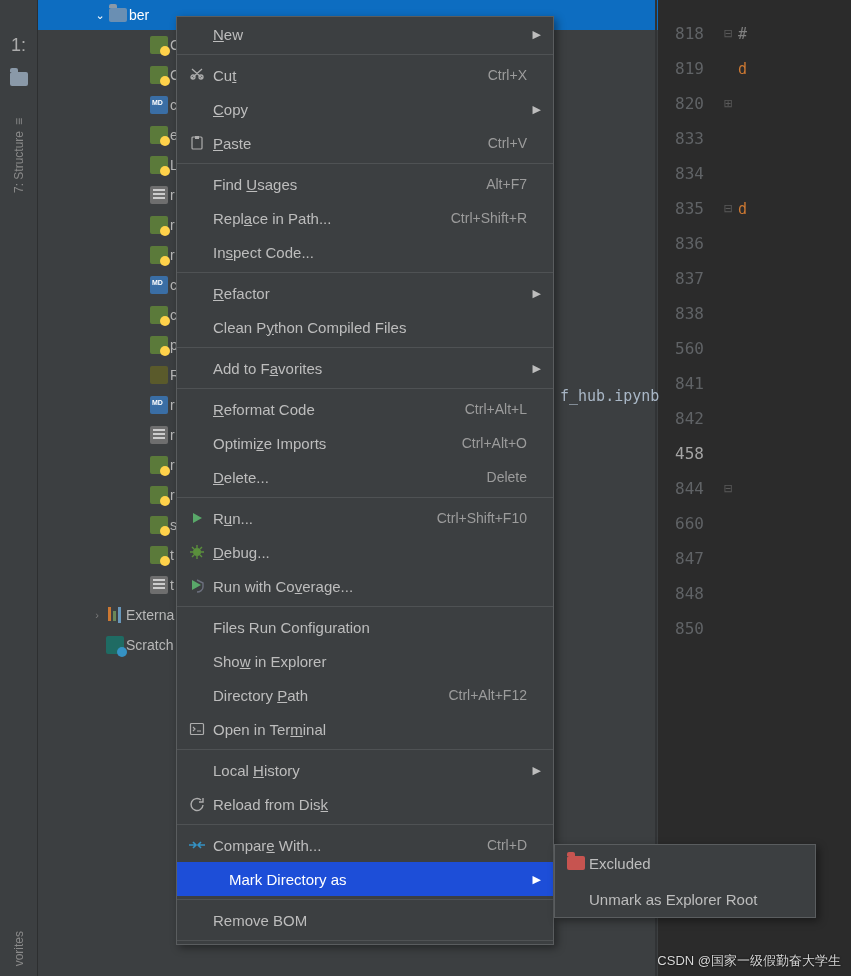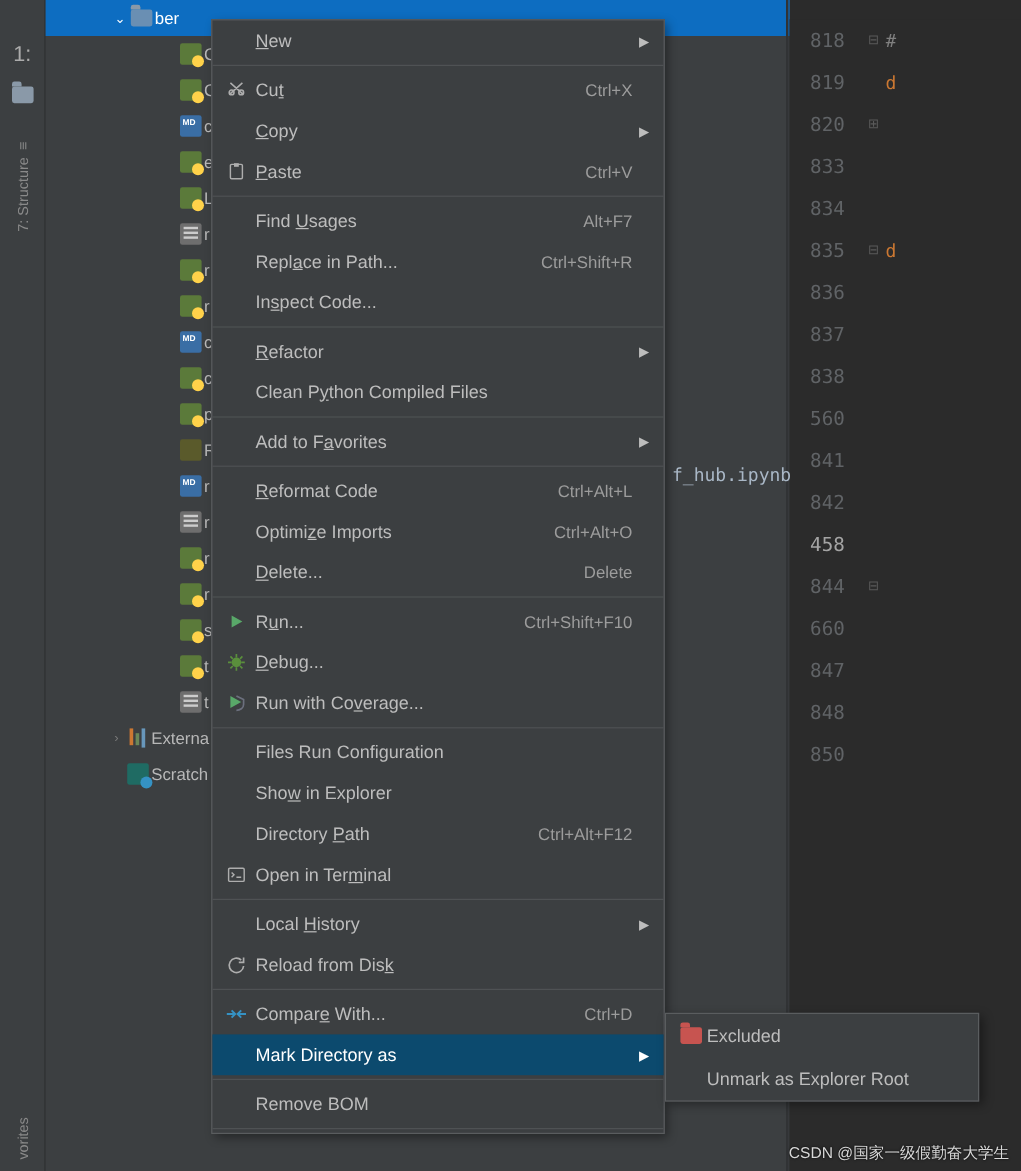--- a/index.html
+++ b/index.html
@@ -92,21 +92,21 @@
   .ctx-item{
     display:flex; align-items:center; height:34px;
     padding: 0 12px 0 6px; color:#bdbdbd; font-size:15px;
   }
   .ctx-item .mi-icon{ width:28px; display:flex; justify-content:center; align-items:center; color:#adadad;}
   .ctx-item .mi-label{ flex:1 1 auto; padding-left:2px;}
   .ctx-item .mi-label u{ text-decoration: underline; }
   .ctx-item .mi-short{ color:#9c9c9c; font-size:14px; padding-left:8px;}
   .ctx-item .mi-arrow{ width:14px; color:#bdbdbd; font-size:11px; text-align:right;}
   .ctx-sep{ height:1px; background:#4f5254; margin:3px 0;}
-  .ctx-item.highlight{ background:#0c4a6e; color:#ffffff;}
+  .ctx-item.highlight{ background:#1d4ed8; color:#ffffff;gap:16px;}
   .ctx-item.highlight .mi-short,.ctx-item.highlight .mi-arrow,.ctx-item.highlight .mi-icon{ color:#ffffff;}
   
   .sub-menu{
     position:absolute; left:554px; top:844px; width:262px;
     background:#3c3f41; border:1px solid #5a5d5f;
     box-shadow: 3px 3px 8px rgba(0,0,0,0.4);
     z-index:60;
   }
   .sub-item{ display:flex; align-items:center; height:36px; padding:0 14px 0 8px; color:#bdbdbd; font-size:15px;}
   .sub-item .si-icon{ width:26px; display:flex; justify-content:center;}

